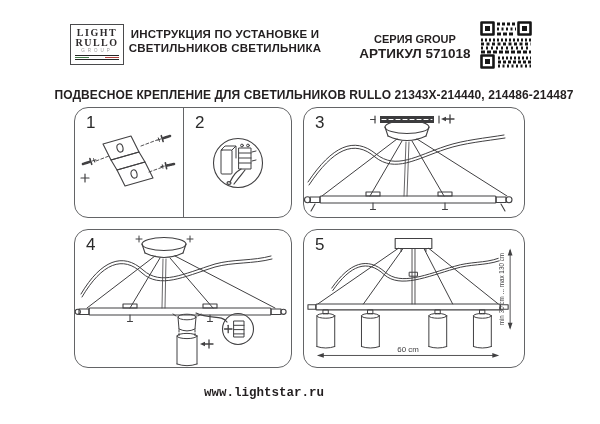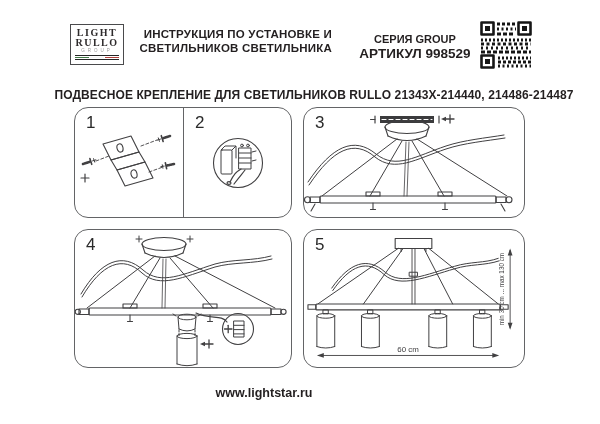--- a/index.html
+++ b/index.html
@@ -8,21 +8,21 @@
   
   .logo{position:absolute;left:70px;top:24px;width:54px;height:41px;border:1.5px solid #4a4a4c;
         box-sizing:border-box;text-align:center;padding-top:3px;background:#fff;}
   .logo-word{font-family:"Liberation Serif",serif;font-weight:700;font-size:10px;line-height:9.5px;
              letter-spacing:1.5px;color:#2e2b2c;}
   .logo-group{font-size:4.5px;letter-spacing:3px;color:#9a9a9a;margin-top:1px;}
   .logo-flag{margin:2px 4px 0;height:5px;border-top:1px solid #252525;border-bottom:1px solid #252525;
              display:flex;gap:1.5px;padding:1px 0;box-sizing:border-box;}
   .logo-flag span{flex:1;height:100%;}
   .flag-g{background:#417a46;} .flag-w{background:#f2f2f2;} .flag-r{background:#b0403c;}
-  .main-title{position:absolute;left:118px;top:27px;width:214px;text-align:right;
+  .main-title{position:absolute;left:118px;top:27px;width:214px;text-align:center;
               font-size:11.5px;font-weight:700;line-height:14px;letter-spacing:0.2px;}
   .series-block{position:absolute;left:348px;top:33px;width:134px;text-align:center;}
   .series-line{font-size:11px;font-weight:700;}
   .article-line{font-size:13.5px;font-weight:700;margin-top:1px;}
   .qr{position:absolute;left:480px;top:21px;width:52px;height:48px;}
   .subtitle{position:absolute;left:0;top:88px;width:600px;text-align:center;
             font-size:12px;font-weight:700;letter-spacing:0.1px;padding-left:14px;}
   
   .panel{position:absolute;border:1.2px solid #636466;border-radius:14px;box-sizing:border-box;background:#fff;}
   .panel-12{left:74px;top:107px;width:218px;height:111px;}
@@ -30,21 +30,21 @@
   .panel-4{left:74px;top:229px;width:218px;height:139px;}
   .panel-5{left:303px;top:229px;width:222px;height:139px;}
   .divider{position:absolute;left:108px;top:0;bottom:0;width:1px;background:#636466;}
   .step-num{position:absolute;top:5px;font-size:17px;line-height:19px;color:#2a2a2a;font-weight:400;}
   .num-1{left:11px;} .num-2{left:120px;} .num-3{left:11px;} .num-4{left:11px;} .num-5{left:11px;}
   .art{position:absolute;inset:0;width:100%;height:100%;}
   .art *{vector-effect:non-scaling-stroke;}
   svg{stroke-linecap:round;stroke-linejoin:round;}
   
   .footer{position:absolute;left:0;top:386px;width:528px;text-align:center;
-          font-size:12.5px;font-weight:700;}
+          font-size:12.5px;font-weight:700;font-family:Liberation Mono, monospace;}
 </style>
 </head>
 <body>
 
 <div class="page">
 
   <div class="logo">
     <div class="logo-word">LIGHT</div>
     <div class="logo-word">RULLO</div>
     <div class="logo-group">GROUP</div>
@@ -55,21 +55,21 @@
     </div>
   </div>
 
   <div class="main-title">
     <div>ИНСТРУКЦИЯ ПО УСТАНОВКЕ И</div>
     <div>СВЕТИЛЬНИКОВ СВЕТИЛЬНИКА</div>
   </div>
 
   <div class="series-block">
     <div class="series-line">СЕРИЯ GROUP</div>
-    <div class="article-line">АРТИКУЛ 998529</div>
+    <div class="article-line">АРТИКУЛ 571018</div>
   </div>
 
   <div class="qr">
     <svg viewBox="0 0 52 48" width="52" height="48">
       <g stroke="#161616" fill="none">
         <rect x="1.5" y="1.5" width="12" height="12" stroke-width="2.6"></rect>
         <rect x="38.5" y="1.5" width="12" height="12" stroke-width="2.6"></rect>
         <rect x="1.5" y="34.5" width="12" height="12" stroke-width="2.6"></rect>
       </g>
       <g fill="#161616" stroke="none">

